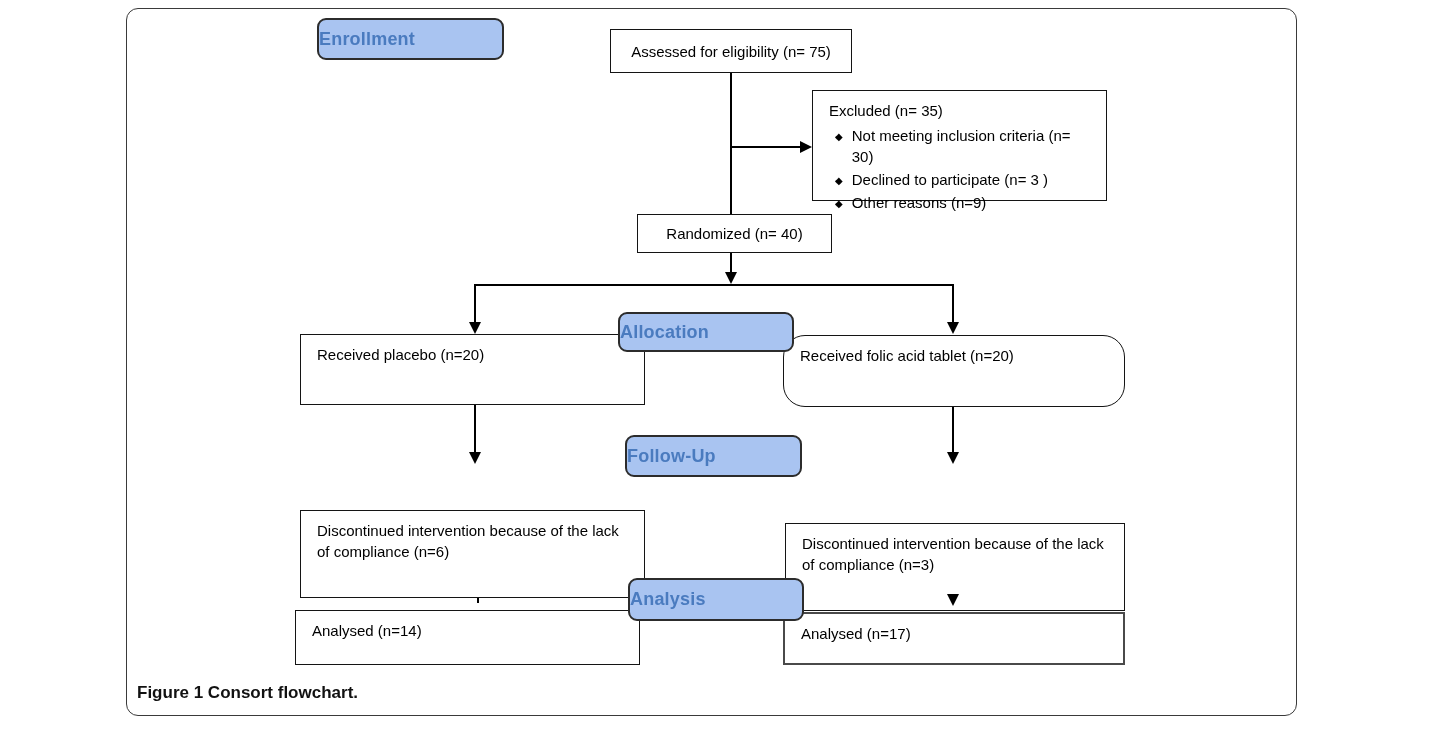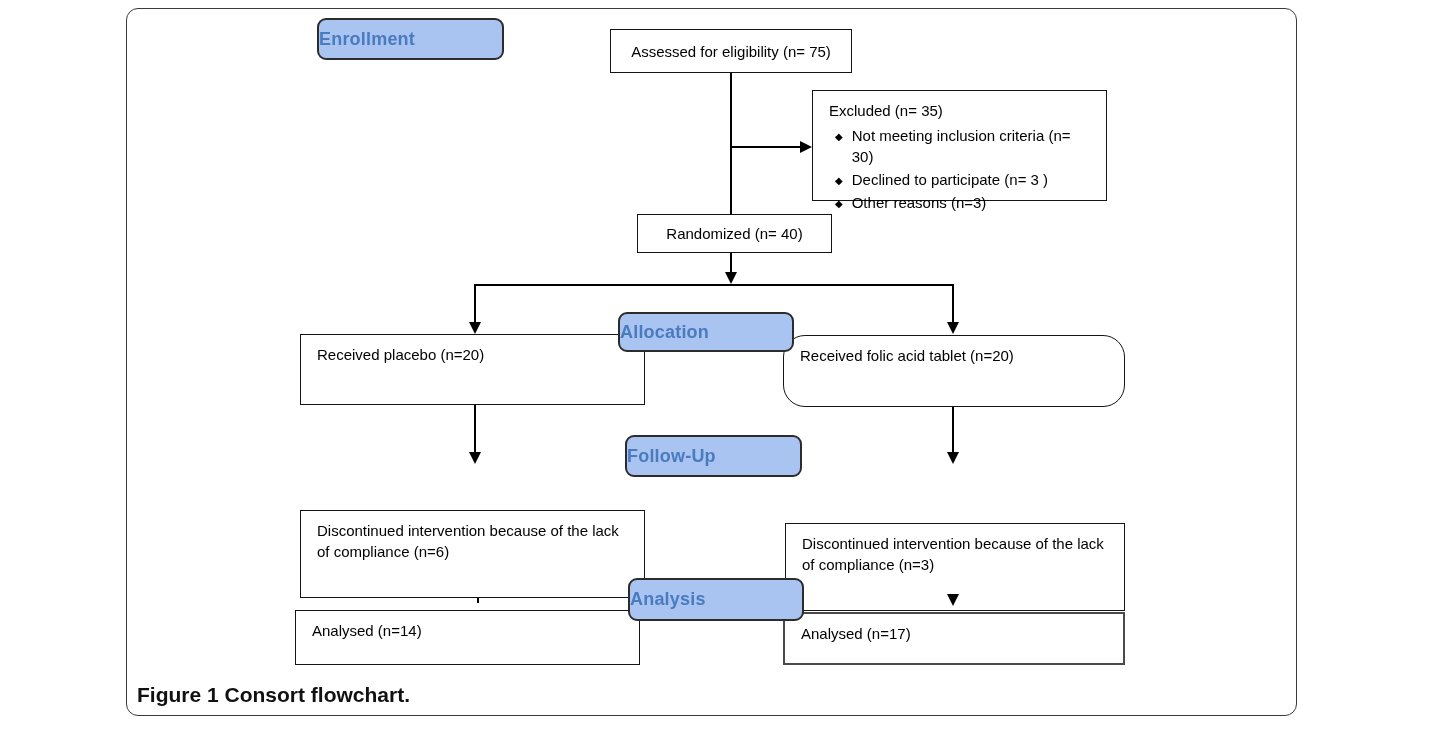--- a/index.html
+++ b/index.html
@@ -59,21 +59,21 @@
   .a6{left:947px;top:322px;}
   .c7{left:474px;top:405px;height:48px;}          
   .a7{left:469px;top:452px;}
   .c8{left:952px;top:407px;height:46px;}          
   .a8{left:947px;top:452px;}
   .c9{left:477px;top:555px;height:48px;}          
   .c10{left:952px;top:557px;height:38px;}         
   .a10{left:947px;top:594px;}
 
   
-  .caption{position:absolute;left:137px;top:683px;font-size:21px;color:#111;}
+  .caption{position:absolute;left:137px;top:683px;font-size:17px;color:#111;}
   .caption .fig-label{font-weight:bold;}
   .caption .fig-text{font-weight:bold;}
 </style>
 </head>
 <body>
 
 <div class="stage">
   <div class="frame"></div>
 
   <div class="vline c1"></div>
@@ -103,21 +103,21 @@
     <div class="exc-item">
       <span class="diamond">◆</span>
       <span>Not meeting inclusion criteria (n= 30)</span>
     </div>
     <div class="exc-item">
       <span class="diamond">◆</span>
       <span>Declined to participate (n= 3 )</span>
     </div>
     <div class="exc-item">
       <span class="diamond">◆</span>
-      <span>Other reasons (n=3)</span>
+      <span>Other reasons (n=9)</span>
     </div>
   </div>
 
   <div class="fbox center n-randomized">
     <span>Randomized (n= 40)</span>
   </div>
 
   <div class="fbox tl n-alloc-left">
     <span>Received placebo (n=20)</span>
   </div>

